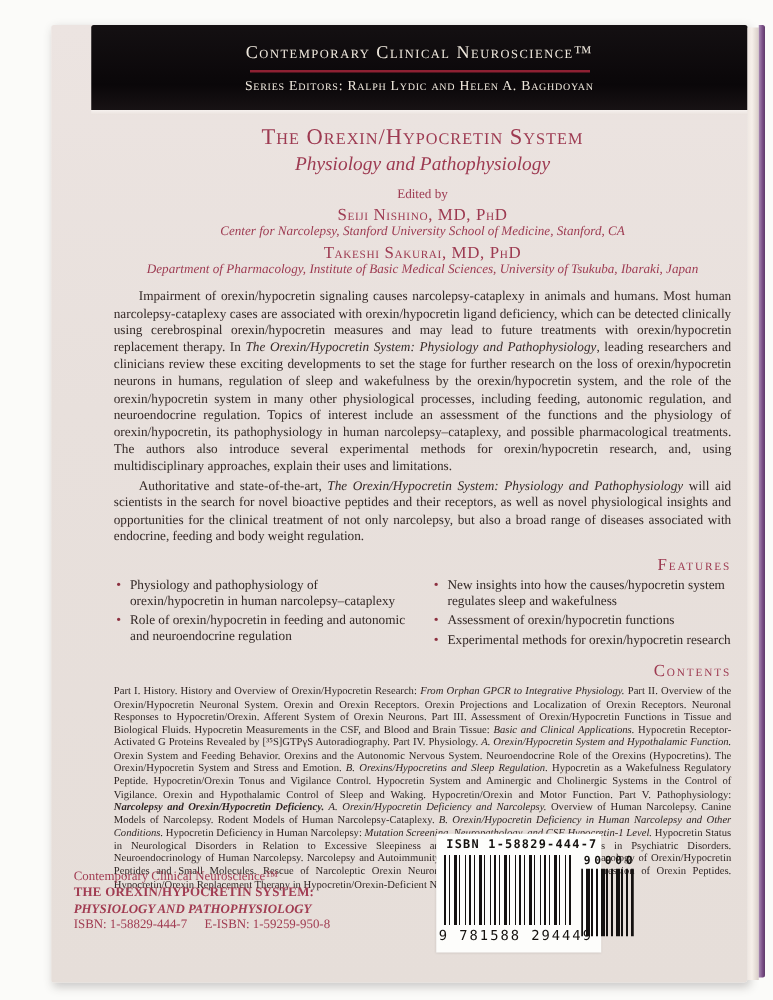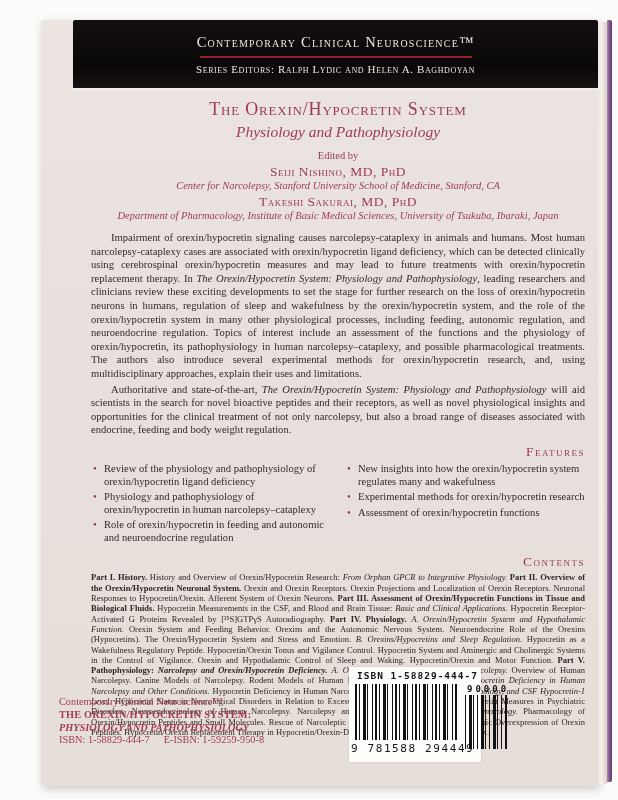--- a/index.html
+++ b/index.html
@@ -56,21 +56,21 @@
     margin-top:0;font-style:italic;font-size:10.5px;color:#9d3a51;
   }
   
   .desc{margin-top:10px;}
   .desc p{
     margin:0;font-size:10.6px;line-height:13.6px;text-align:justify;
     text-indent:20px;color:#342927;
   }
   .desc p + p{margin-top:2px;}
   .seg-i{font-style:italic;}
-  .seg-b{font-weight:bold;}
+  .seg-b{font-weight:normal;}
   .seg-bi{font-weight:bold;font-style:italic;}
   
   .section-heading{
     text-align:right;font-variant:small-caps;font-size:13.5px;letter-spacing:1.5px;
     color:#9d3a51;margin-top:7px;
   }
   .features-cols{display:flex;gap:14px;margin-top:3px;}
   .features-col{flex:1;}
   .feature-item{
     position:relative;padding-left:13px;font-size:10.6px;line-height:12.6px;
@@ -153,29 +153,28 @@
 
     <div class="desc">
       <p><span>Impairment of orexin/hypocretin signaling causes narcolepsy-cataplexy in animals and humans. Most human narcolepsy-cataplexy cases are associated with orexin/hypocretin ligand deficiency, which can be detected clinically using cerebrospinal orexin/hypocretin measures and may lead to future treatments with orexin/hypocretin replacement therapy. In </span><span class="seg-i">The Orexin/Hypocretin System: Physiology and Pathophysiology</span><span>, leading researchers and clinicians review these exciting developments to set the stage for further research on the loss of orexin/hypocretin neurons in humans, regulation of sleep and wakefulness by the orexin/hypocretin system, and the role of the orexin/hypocretin system in many other physiological processes, including feeding, autonomic regulation, and neuroendocrine regulation. Topics of interest include an assessment of the functions and the physiology of orexin/hypocretin, its pathophysiology in human narcolepsy–cataplexy, and possible pharmacological treatments. The authors also introduce several experimental methods for orexin/hypocretin research, and, using multidisciplinary approaches, explain their uses and limitations.</span></p>
       <p><span>Authoritative and state-of-the-art, </span><span class="seg-i">The Orexin/Hypocretin System: Physiology and Pathophysiology</span><span> will aid scientists in the search for novel bioactive peptides and their receptors, as well as novel physiological insights and opportunities for the clinical treatment of not only narcolepsy, but also a broad range of diseases associated with endocrine, feeding and body weight regulation.</span></p>
     </div>
 
     <div class="section-heading">Features</div>
     <div class="features-cols">
       <div class="features-col">
 
-      <div class="feature-item">Review of the physiology and pathophysiology of orexin/hypocretin ligand deficiency</div>
           <div class="feature-item">Physiology and pathophysiology of orexin/hypocretin in human narcolepsy–cataplexy</div>
           <div class="feature-item">Role of orexin/hypocretin in feeding and autonomic and neuroendocrine regulation</div>
         </div>
       <div class="features-col">
 
-      <div class="feature-item">New insights into how the orexin/hypocretin system regulates many and wakefulness</div>
+      <div class="feature-item">New insights into how the causes/hypocretin system regulates sleep and wakefulness</div>
+          <div class="feature-item">Assessment of orexin/hypocretin functions</div>
           <div class="feature-item">Experimental methods for orexin/hypocretin research</div>
-          <div class="feature-item">Assessment of orexin/hypocretin functions</div>
         </div>
     </div>
 
     <div class="section-heading">Contents</div>
     <div class="contents-text"><span class="seg-b">Part I. History.</span><span> History and Overview of Orexin/Hypocretin Research: </span><span class="seg-i">From Orphan GPCR to Integrative Physiology.</span><span> </span><span class="seg-b">Part II. Overview of the Orexin/Hypocretin Neuronal System.</span><span> Orexin and Orexin Receptors. Orexin Projections and Localization of Orexin Receptors. Neuronal Responses to Hypocretin/Orexin. Afferent System of Orexin Neurons. </span><span class="seg-b">Part III. Assessment of Orexin/Hypocretin Functions in Tissue and Biological Fluids.</span><span> Hypocretin Measurements in the CSF, and Blood and Brain Tissue: </span><span class="seg-i">Basic and Clinical Applications.</span><span> Hypocretin Receptor-Activated G Proteins Revealed by [³⁵S]GTPγS Autoradiography. </span><span class="seg-b">Part IV. Physiology.</span><span> </span><span class="seg-i">A. Orexin/Hypocretin System and Hypothalamic Function.</span><span> Orexin System and Feeding Behavior. Orexins and the Autonomic Nervous System. Neuroendocrine Role of the Orexins (Hypocretins). The Orexin/Hypocretin System and Stress and Emotion. </span><span class="seg-i">B. Orexins/Hypocretins and Sleep Regulation.</span><span> Hypocretin as a Wakefulness Regulatory Peptide. Hypocretin/Orexin Tonus and Vigilance Control. Hypocretin System and Aminergic and Cholinergic Systems in the Control of Vigilance. Orexin and Hypothalamic Control of Sleep and Waking. Hypocretin/Orexin and Motor Function. </span><span class="seg-b">Part V. Pathophysiology: </span><span class="seg-bi">Narcolepsy and Orexin/Hypocretin Deficiency.</span><span> </span><span class="seg-i">A. Orexin/Hypocretin Deficiency and Narcolepsy.</span><span> Overview of Human Narcolepsy. Canine Models of Narcolepsy. Rodent Models of Human Narcolepsy-Cataplexy. </span><span class="seg-i">B. Orexin/Hypocretin Deficiency in Human Narcolepsy and Other Conditions.</span><span> Hypocretin Deficiency in Human Narcolepsy: </span><span class="seg-i">Mutation Screening, Neuropathology, and CSF Hypocretin-1 Level.</span><span> Hypocretin Status in Neurological Disorders in Relation to Excessive Sleepiness and Cataplexy. Hypocretin Measures in Psychiatric Disorders. Neuroendocrinology of Human Narcolepsy. Narcolepsy and Autoimmunity. </span><span class="seg-i">C. Treatment/Pharmacology.</span><span> Pharmacology of Orexin/Hypocretin Peptides and Small Molecules. Rescue of Narcoleptic Orexin Neuron-Ablated Mice by Ectopic Overexpression of Orexin Peptides. Hypocretin/Orexin Replacement Therapy in Hypocretin/Orexin-Deficient Narcolepsy: </span><span class="seg-i">An Overview.</span><span> Index.</span></div>
 
   </div>
 
   <div class="footer-block">
     <div>Contemporary Clinical Neuroscience™</div>

